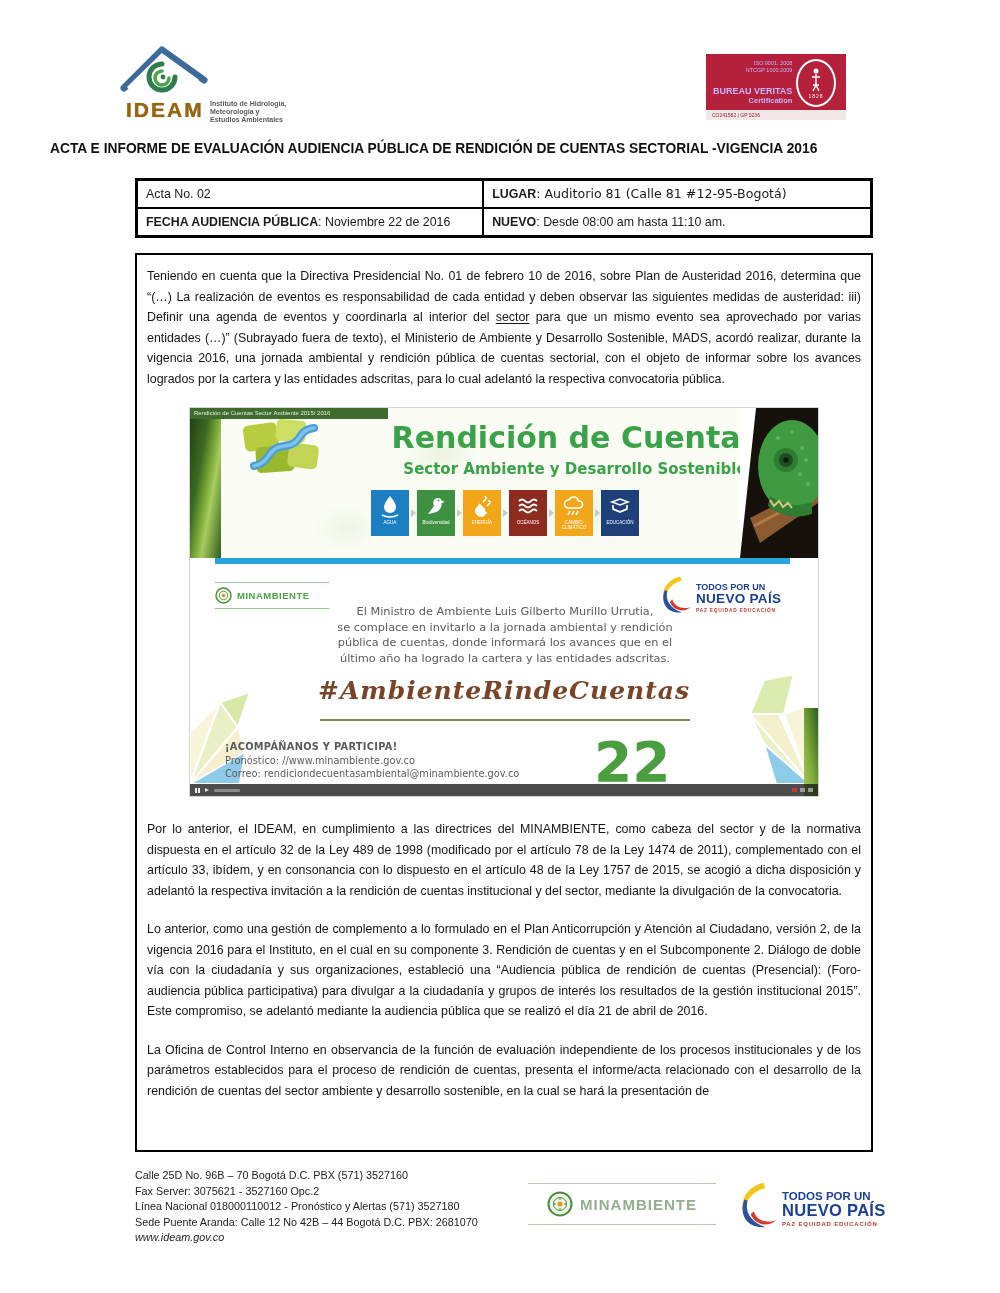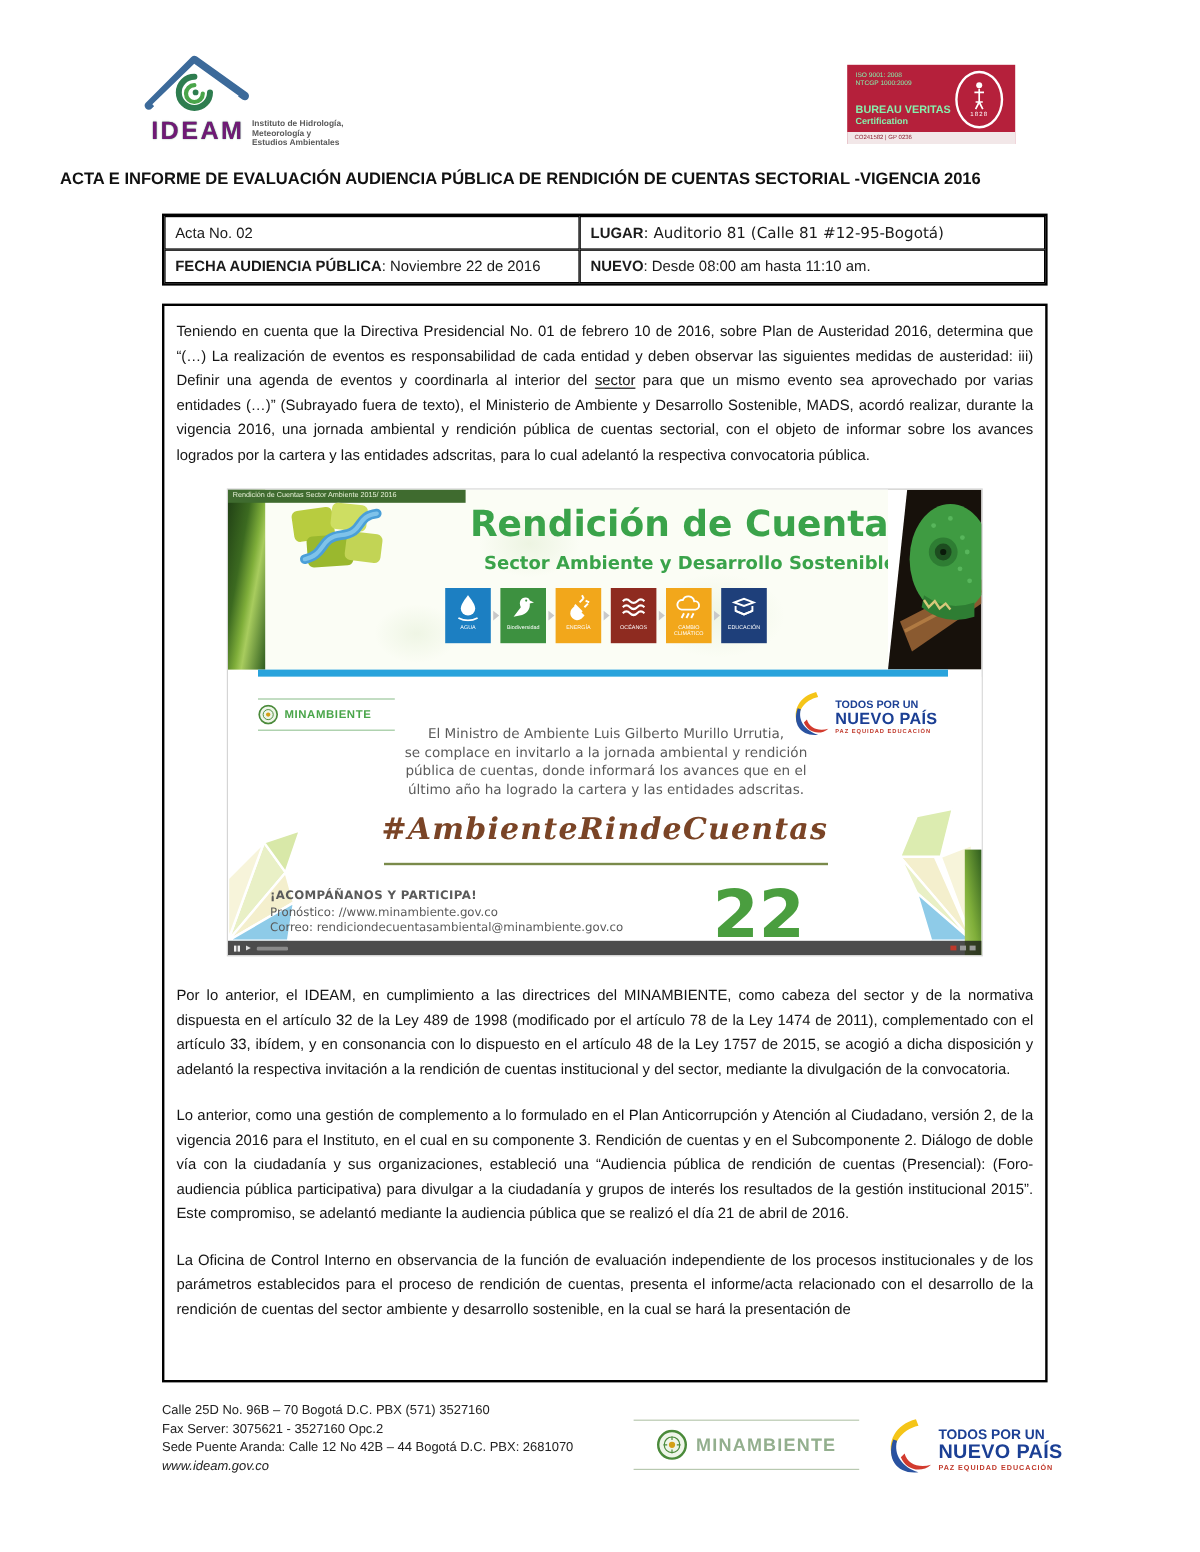--- a/index.html
+++ b/index.html
@@ -3,25 +3,25 @@
 <meta charset="utf-8">
 <style>
   * { margin:0; padding:0; box-sizing:border-box; }
   html,body { background:#ffffff; }
   body { width:1000px; height:1293px; position:relative; font-family:"Liberation Sans", sans-serif; color:#1a1a1a; }
   .page { position:absolute; inset:0; background:#fff; overflow:hidden; }
 
   
   .hdr-ideam { position:absolute; left:118px; top:42px; width:200px; height:82px; }
   .ideam-svg { position:absolute; left:0; top:0; }
-  .ideam-word { position:absolute; left:8px; top:56px; font-size:21px; font-weight:bold; color:#701a75; letter-spacing:2px; text-shadow:0 0 1px #2e7d4f; }
+  .ideam-word { position:absolute; left:8px; top:56px; font-size:21px; font-weight:bold; color:#a16207; letter-spacing:2px; text-shadow:0 0 1px #2e7d4f; }
   .ideam-tag { position:absolute; left:92px; top:58px; font-size:7px; font-weight:bold; color:#5a5a5a; line-height:8px; }
 
   .hdr-bv { position:absolute; left:706px; top:54px; width:140px; height:66px; background:#b5203b; }
-  .bv-txt { position:absolute; left:7px; top:6px; color:#86efac; }
+  .bv-txt { position:absolute; left:7px; top:6px; color:#c4b5fd;text-align:right; }
   .bv-l1 { font-size:5.5px; line-height:7px; }
   .bv-l3 { font-size:9px; font-weight:bold; margin-top:12px; }
   .bv-l4 { font-size:7.5px; font-weight:bold; }
   .bv-oval { position:absolute; right:10px; top:5px; width:40px; height:48px; border:2px solid #fff; border-radius:50%; display:flex; flex-direction:column; align-items:center; justify-content:center; color:#fff; }
   .bv-year { font-size:5px; letter-spacing:1px; }
   .bv-strip { position:absolute; left:0; bottom:0; width:100%; height:10px; background:#f2e7e8; color:#8a2030; font-size:5px; line-height:10px; padding-left:6px; }
 
   .doc-title { position:absolute; left:50px; right:50px; top:141px; text-align:left; font-size:13.8px; font-weight:bold; color:#111; }
 
   
@@ -319,20 +319,21 @@
     </div>
 
     <p class="para">Por lo anterior, el IDEAM, en cumplimiento a las directrices del MINAMBIENTE, como cabeza del sector y de la normativa dispuesta en el artículo 32 de la Ley 489 de 1998 (modificado por el artículo 78 de la Ley 1474 de 2011), complementado con el artículo 33, ibídem, y en consonancia con lo dispuesto en el artículo 48 de la Ley 1757 de 2015, se acogió a dicha disposición y adelantó la respectiva invitación a la rendición de cuentas institucional y del sector, mediante la divulgación de la convocatoria.</p>
     <p class="para">Lo anterior, como una gestión de complemento a lo formulado en el Plan Anticorrupción y Atención al Ciudadano, versión 2, de la vigencia 2016 para el Instituto, en el cual en su componente 3. Rendición de cuentas y en el Subcomponente 2. Diálogo de doble vía con la ciudadanía y sus organizaciones, estableció una “Audiencia pública de rendición de cuentas (Presencial): (Foro-audiencia pública participativa) para divulgar a la ciudadanía y grupos de interés los resultados de la gestión institucional 2015”. Este compromiso, se adelantó mediante la audiencia pública que se realizó el día 21 de abril de 2016.</p>
     <p class="para">La Oficina de Control Interno en observancia de la función de evaluación independiente de los procesos institucionales y de los parámetros establecidos para el proceso de rendición de cuentas, presenta el informe/acta relacionado con el desarrollo de la rendición de cuentas del sector ambiente y desarrollo sostenible, en la cual se hará la presentación de</p>
   </div>
 
   <div class="foot-addr">
     <div>Calle 25D No. 96B – 70  Bogotá D.C. PBX (571) 3527160</div>
     <div>Fax Server: 3075621  -  3527160 Opc.2</div>
+    <div>Línea Nacional 018000110012 - Pronóstico y Alertas (571) 3527180</div>
     <div>Sede Puente Aranda: Calle 12 No 42B – 44 Bogotá D.C. PBX: 2681070</div>
     <div class="web">www.ideam.gov.co</div>
   </div>
 
   <div class="foot-mina">
     <svg width="26" height="26" viewBox="0 0 26 26">
         <circle cx="13" cy="13" r="11.5" fill="#eef5e8" stroke="#4a8a3a" stroke-width="2"></circle>
         <circle cx="13" cy="13" r="6.5" fill="none" stroke="#4a8a3a" stroke-width="1"></circle>
         <circle cx="13" cy="13" r="2.6" fill="#d4a017"></circle>
         <path d="M13 6 v3 M13 17 v3 M6 13 h3 M17 13 h3" stroke="#4a8a3a" stroke-width="1"></path>

